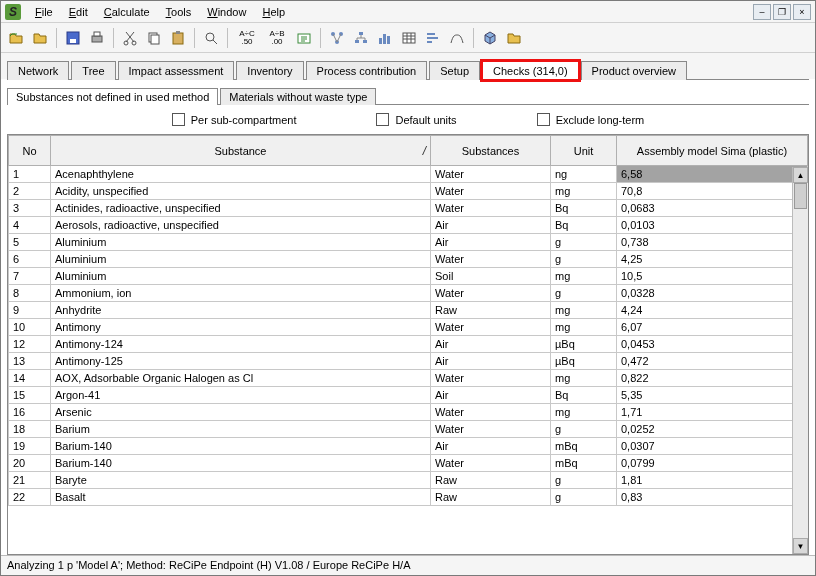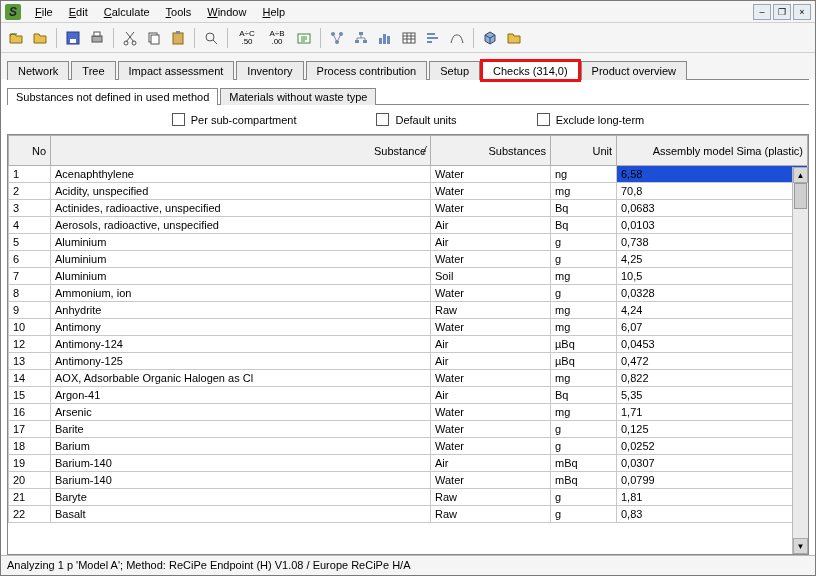--- a/index.html
+++ b/index.html
@@ -147,38 +147,38 @@
   }
   table {
     border-collapse: collapse;
     width: 100%;
     table-layout: fixed;
   }
   th {
     background: #f0f0f0;
     border: 1px solid #b0b0b0;
     padding: 4px 4px;
-    text-align: right;
+    text-align: center;
     font-weight: normal;
     height: 30px;
     position: relative;
   }
   th .sort {
     position: absolute; right: 4px; top: 50%; transform: translateY(-50%);
     font-size: 12px; font-style: italic; color: #333;
   }
   td {
     border: 1px solid #c8c8c8;
     padding: 1px 4px;
     height: 17px;
     white-space: nowrap;
     overflow: hidden;
   }
   tr.hl td:last-child {
-    background: #1d4ed8;
+    background: #a3a3a3;
   }
   .scroll-v {
     position: absolute; right: 0; top: 32px; bottom: 0;
     width: 16px;
     background: #eaeaea;
     border-left: 1px solid #bbb;
   }
   .scroll-v .up, .scroll-v .down {
     height: 16px; background: #d8d8d8;
     border: 1px solid #aaa;
@@ -488,27 +488,20 @@
             <td>5,35</td>
           </tr>
           <tr>
             <td>16</td>
             <td>Arsenic</td>
             <td>Water</td>
             <td>mg</td>
             <td>1,71</td>
           </tr>
           <tr>
-            <td>17</td>
-            <td>Barite</td>
-            <td>Water</td>
-            <td>g</td>
-            <td>0,125</td>
-          </tr>
-          <tr>
             <td>18</td>
             <td>Barium</td>
             <td>Water</td>
             <td>g</td>
             <td>0,0252</td>
           </tr>
           <tr>
             <td>19</td>
             <td>Barium-140</td>
             <td>Air</td>

